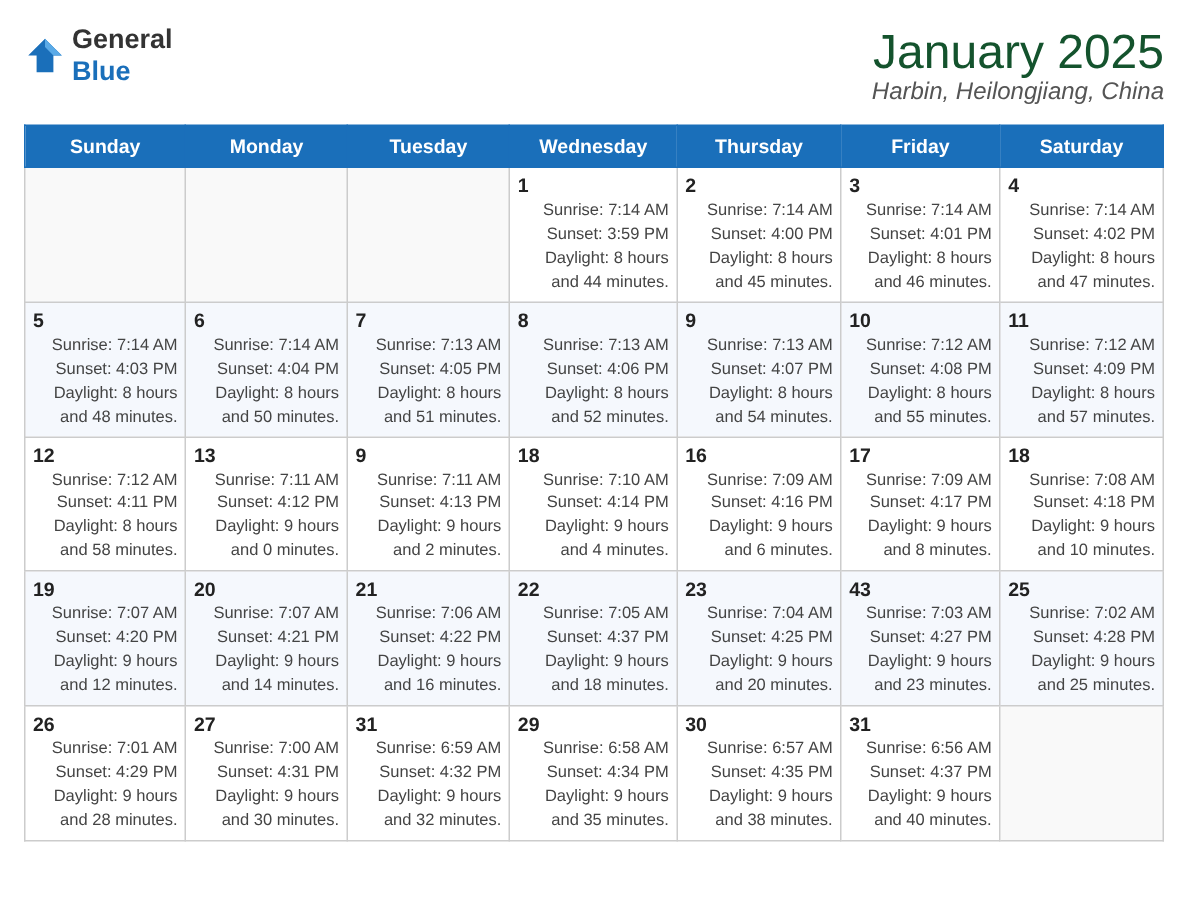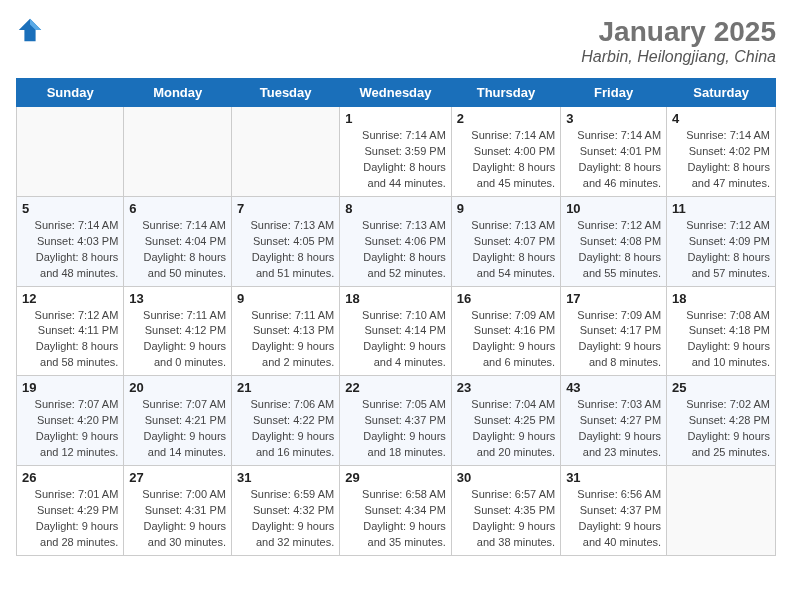--- a/index.html
+++ b/index.html
@@ -22,23 +22,23 @@
       gap: 4px;
     }
     .logo-icon {
       width: 28px;
       height: 28px;
     }
     .title-block {
       text-align: right;
     }
     .month-title {
-      font-size: 28px;
-      font-weight: bold;
-      color: #737373;
+      font-size: 32px;
+      font-weight: normal;
+      color: #14532d;
     }
     .location-title {
       font-size: 16px;
       color: #555;
       font-style: italic;
     }
     .calendar {
       width: 100%;
       border-collapse: collapse;
       border: 1px solid #ccc;
@@ -85,20 +85,24 @@
   </style>
 </head>
 <body>
 
 <div class="header">
   <div class="logo">
     <svg class="logo-icon" viewBox="0 0 40 40" xmlns="http://www.w3.org/2000/svg">
       <polygon points="20,4 36,20 28,20 28,36 12,36 12,20 4,20" fill="#1a6fba"></polygon>
       <polygon points="20,4 36,20 28,20 20,12" fill="#5aaae7"></polygon>
     </svg>
+    <div>
+      <span style="font-size:18px;font-weight:bold;color:#333;">General</span><br>
+      <span style="font-size:18px;font-weight:bold;color:#1a6fba;">Blue</span>
+    </div>
   </div>
   <div class="title-block">
     <div class="month-title">January 2025</div>
     <div class="location-title">Harbin, Heilongjiang, China</div>
   </div>
 </div>
 
 <table class="calendar">
   <thead>
     <tr>

